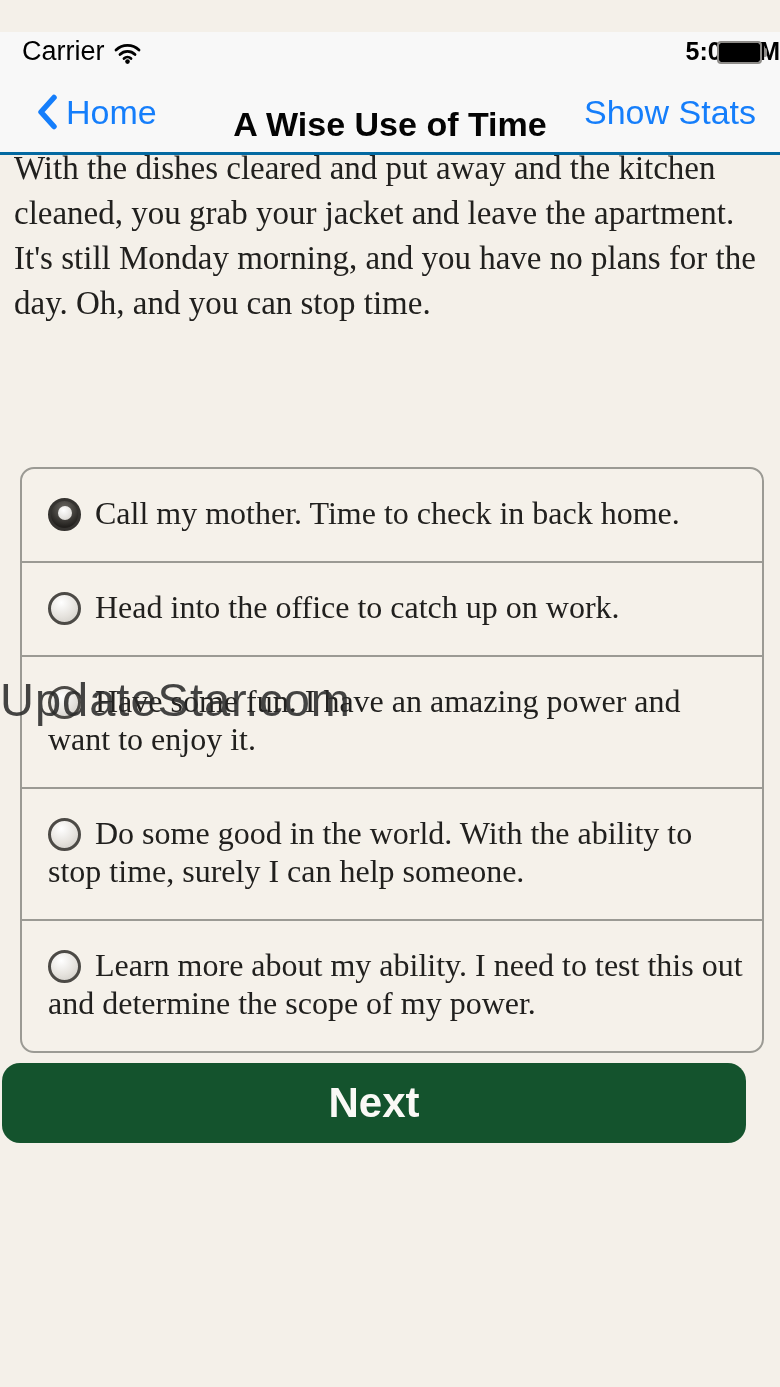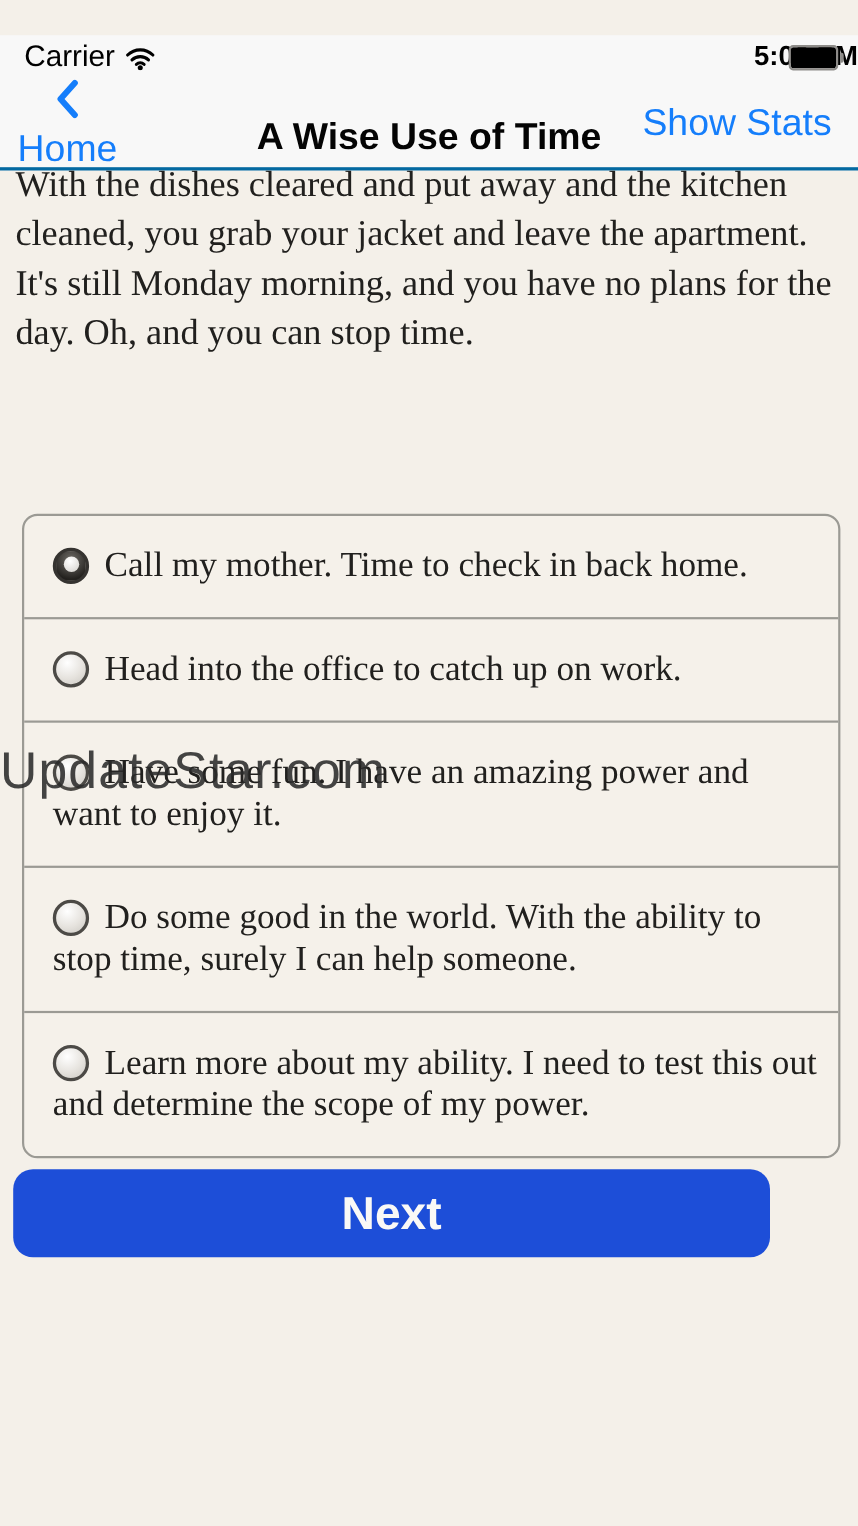--- a/index.html
+++ b/index.html
@@ -62,27 +62,26 @@
     border-radius: 0 2px 2px 0;
   }
 
   .nav-bar {
     position: absolute;
     top: 40px; left: 0; right: 0;
     height: 80px;
   }
   .nav-back {
     position: absolute;
-    left: 16px; top: 0;
+    left: 36px; top: 0;
     height: 80px;
     display: flex;
     align-items: center;
     gap: 8px;
     cursor: pointer;
-    flex-direction: column;
   }
   .nav-back-label { font-size: 34px; color: #157efb; }
   .chevron-left svg { display: block; }
   .nav-title {
     position: absolute;
     left: 150px; right: 150px; top: 12px;
     height: 80px;
     line-height: 80px;
     text-align: center;
     font-size: 34px;
@@ -149,23 +148,23 @@
     position: absolute;
     width: 14px; height: 14px;
     border-radius: 50%;
     top: 5px; left: 7px;
     background: radial-gradient(circle at 40% 30%, #ffffff, #d2cfca);
   }
 
   
   .next-button {
     position: absolute;
-    top: 1063px; left: 12px;
-    width: 688px; height: 80px;
-    background: #1d4ed8;
+    top: 1063px; left: 2px;
+    width: 744px; height: 80px;
+    background: #14532d;
     border: none;
     border-radius: 18px;
     color: #faf9f6;
     font-family: "Liberation Sans", sans-serif;
     font-size: 42px;
     font-weight: bold;
     cursor: pointer;
   }
 
   

